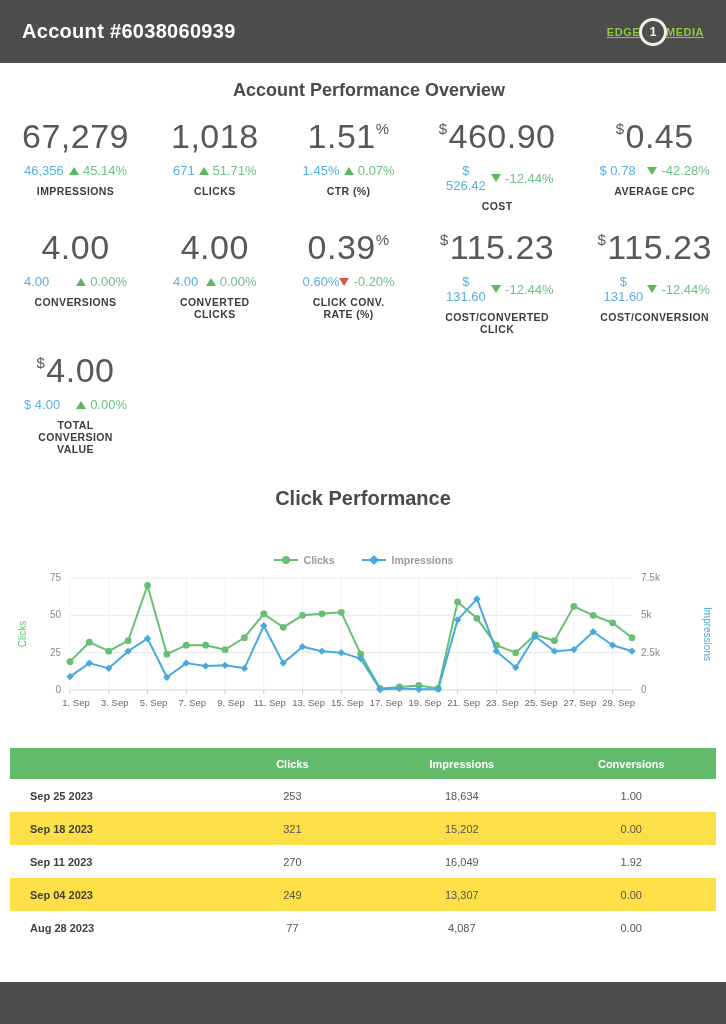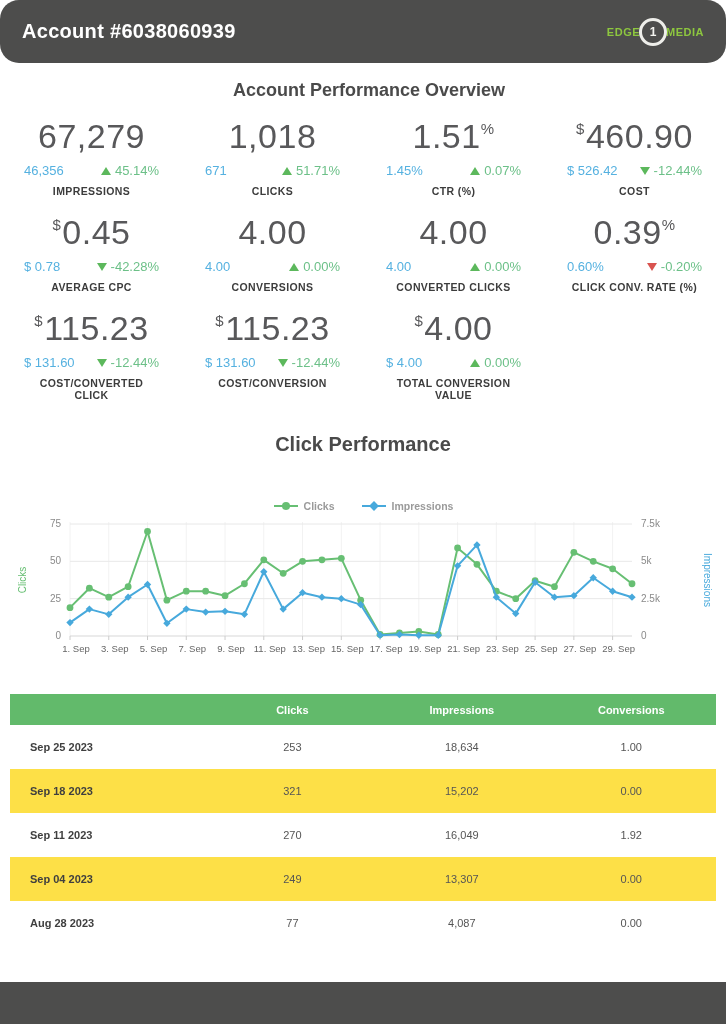--- a/index.html
+++ b/index.html
@@ -5,37 +5,37 @@
   html,body{margin:0;padding:0;}
   body{
     width:726px;height:1024px;overflow:hidden;position:relative;
     background:#ffffff;font-family:"Liberation Sans",sans-serif;
     display:flex;flex-direction:column;
   }
   
   .page-header{
     height:63px;background:#4d4d4c;color:#fff;flex:0 0 auto;
     display:flex;align-items:center;justify-content:space-between;
-    padding:0 22px;box-sizing:border-box;border-radius:19px;
+    padding:0 22px;box-sizing:border-box;
   }
   .page-title{font-size:20px;font-weight:bold;letter-spacing:.3px;}
   .logo{display:flex;align-items:center;gap:1px;}
-  .logo .logo-txt{color:#8dc63f;font-size:11px;font-weight:bold;letter-spacing:.5px;}
+  .logo .logo-txt{color:#8dc63f;font-size:11px;font-weight:bold;letter-spacing:.5px;text-decoration:underline;}
   .logo .logo-circle{
     width:22px;height:22px;border-radius:50%;border:3px solid #eeeeea;
     display:flex;align-items:center;justify-content:center;
     color:#f4f4f0;font-size:12px;font-weight:bold;margin:0 -2px;z-index:1;background:#4d4d4c;
   }
   
   .section-title{
     text-align:center;color:#4a4a4a;font-weight:bold;
   }
   .overview-title{font-size:18px;margin:17px 0 6px 12px;}
   .kpi-grid{
-    display:grid;grid-template-columns:repeat(4,1fr);
+    display:grid;grid-template-columns:repeat(5,1fr);
     padding:0 14px;column-gap:26px;row-gap:0;
   }
   .kpi{padding:10px 8px 6px 8px;text-align:center;}
   .kpi-value{
     font-size:34px;color:#58585a;letter-spacing:.5px;line-height:1.15;
   }
   .kpi-value sup{font-size:15px;position:relative;top:-2px;color:#58585a;}
   .kpi-value sup.pre{margin-right:1px;}
   .kpi-compare{
     display:flex;justify-content:space-between;align-items:center;
@@ -59,21 +59,21 @@
   .chart-wrap{padding:2px 12px 0 12px;}
   
   .data-table{
     width:706px;margin:4px auto 0 auto;border-collapse:collapse;table-layout:fixed;
     font-size:11px;color:#555;
   }
   .data-table thead th{
     background:#62ba6b;color:#fff;font-weight:bold;height:31px;text-align:center;
   }
   .data-table td,.data-table th{padding:0 6px;}
-  .data-table tbody td{height:44px;text-align:center;}
+  .data-table tbody td{height:33px;text-align:center;}
   .data-table tbody td.row-date{text-align:left;font-weight:bold;color:#3f3f3f;padding-left:20px;}
   .data-table tbody tr.alt{background:#fde047;margin-top:8px;}
   .data-table col.c-date{width:28%;}
   .data-table col.c-num{width:24%;}
   
   .page-footer{margin-top:auto;height:42px;background:#4d4d4c;flex:0 0 auto;}
 </style>
 </head>
 <body>
 

